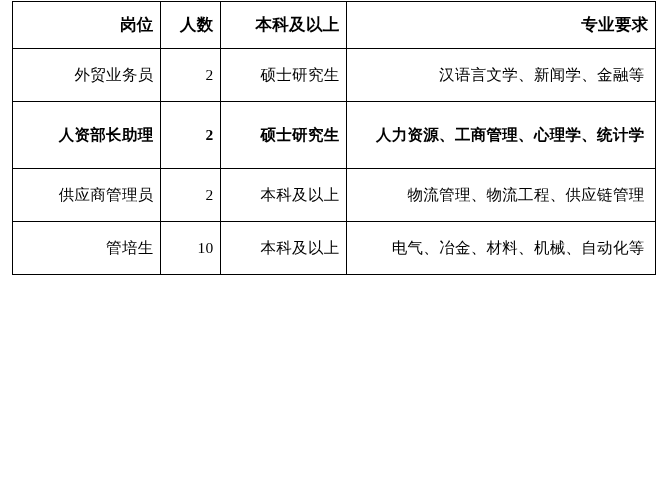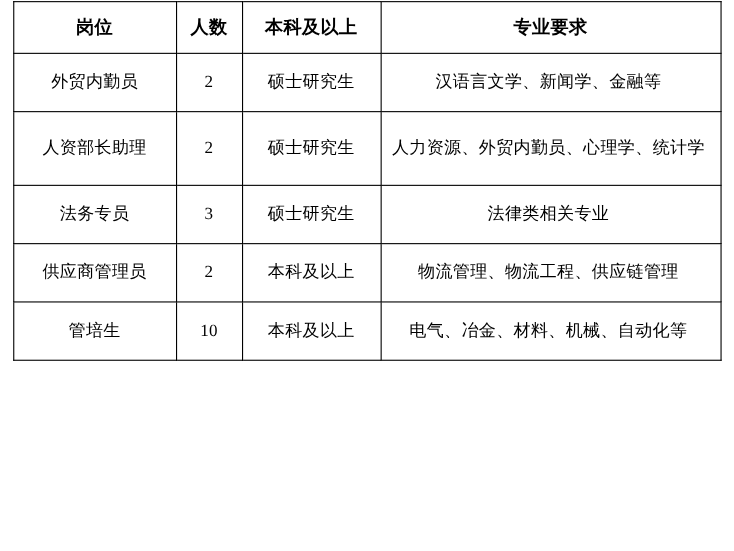--- a/index.html
+++ b/index.html
@@ -29,21 +29,21 @@
     margin-left: 0px;
   }
   table.job-table col.c-post { width: 148px; }
   table.job-table col.c-count { width: 60px; }
   table.job-table col.c-edu { width: 126px; }
   table.job-table col.c-major { width: 309px; }
 
   table.job-table th,
   table.job-table td {
     border: 1px solid #000000;
-    text-align: center;
+    text-align: right;
     vertical-align: middle;
     font-size: 15.5px;
     line-height: 1.55;
     padding: 6px 6px;
     letter-spacing: 0.3px;
     word-break: break-all;
   }
   table.job-table th {
     font-weight: bold;
     font-size: 16.5px;
@@ -51,21 +51,21 @@
     padding: 4px 6px;
   }
   table.job-table td.cell-post,
   table.job-table td.cell-count,
   table.job-table td.cell-edu {
     white-space: nowrap;
   }
   table.job-table td.cell-major {
     padding-right: 10px;
   }
-  tr.r-tall td { height: 54px; }
+  tr.r-tall td { height: 54px; font-weight: bold; }
   tr.r-short td { height: 40px; }
 </style>
 </head>
 <body>
 
 <div class="sheet">
   <table class="job-table">
     <colgroup>
       <col class="c-post">
       <col class="c-count">
@@ -75,36 +75,30 @@
     <thead>
       <tr>
         <th>岗位</th>
         <th>人数</th>
         <th>本科及以上</th>
         <th>专业要求</th>
       </tr>
     </thead>
     <tbody>
       <tr class="r-short">
-        <td class="cell-post">外贸内勤员</td>
+        <td class="cell-post">外贸业务员</td>
         <td class="cell-count">2</td>
         <td class="cell-edu">硕士研究生</td>
         <td class="cell-major">汉语言文学、新闻学、金融等</td>
       </tr>
       <tr class="r-tall">
         <td class="cell-post">人资部长助理</td>
         <td class="cell-count">2</td>
         <td class="cell-edu">硕士研究生</td>
-        <td class="cell-major">人力资源、外贸内勤员、心理学、统计学</td>
-      </tr>
-      <tr class="r-short">
-        <td class="cell-post">法务专员</td>
-        <td class="cell-count">3</td>
-        <td class="cell-edu">硕士研究生</td>
-        <td class="cell-major">法律类相关专业</td>
+        <td class="cell-major">人力资源、工商管理、心理学、统计学</td>
       </tr>
       <tr class="r-short">
         <td class="cell-post">供应商管理员</td>
         <td class="cell-count">2</td>
         <td class="cell-edu">本科及以上</td>
         <td class="cell-major">物流管理、物流工程、供应链管理</td>
       </tr>
       <tr class="r-short">
         <td class="cell-post">管培生</td>
         <td class="cell-count">10</td>

